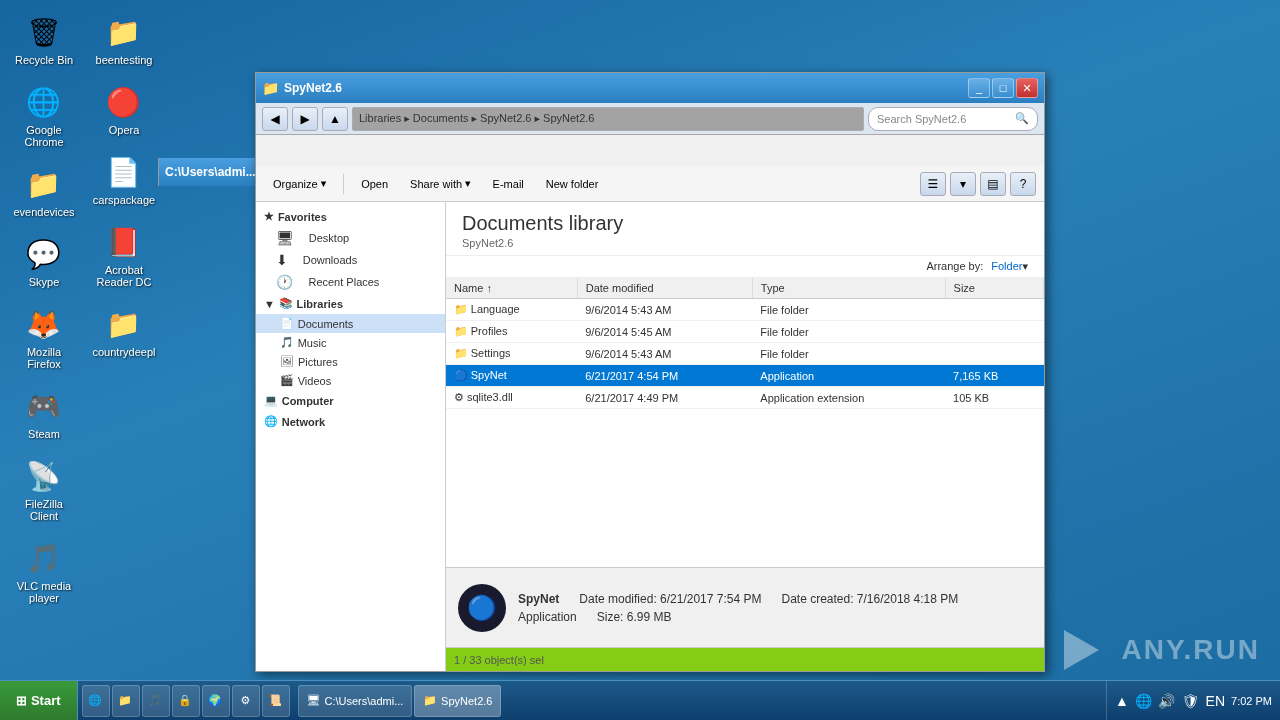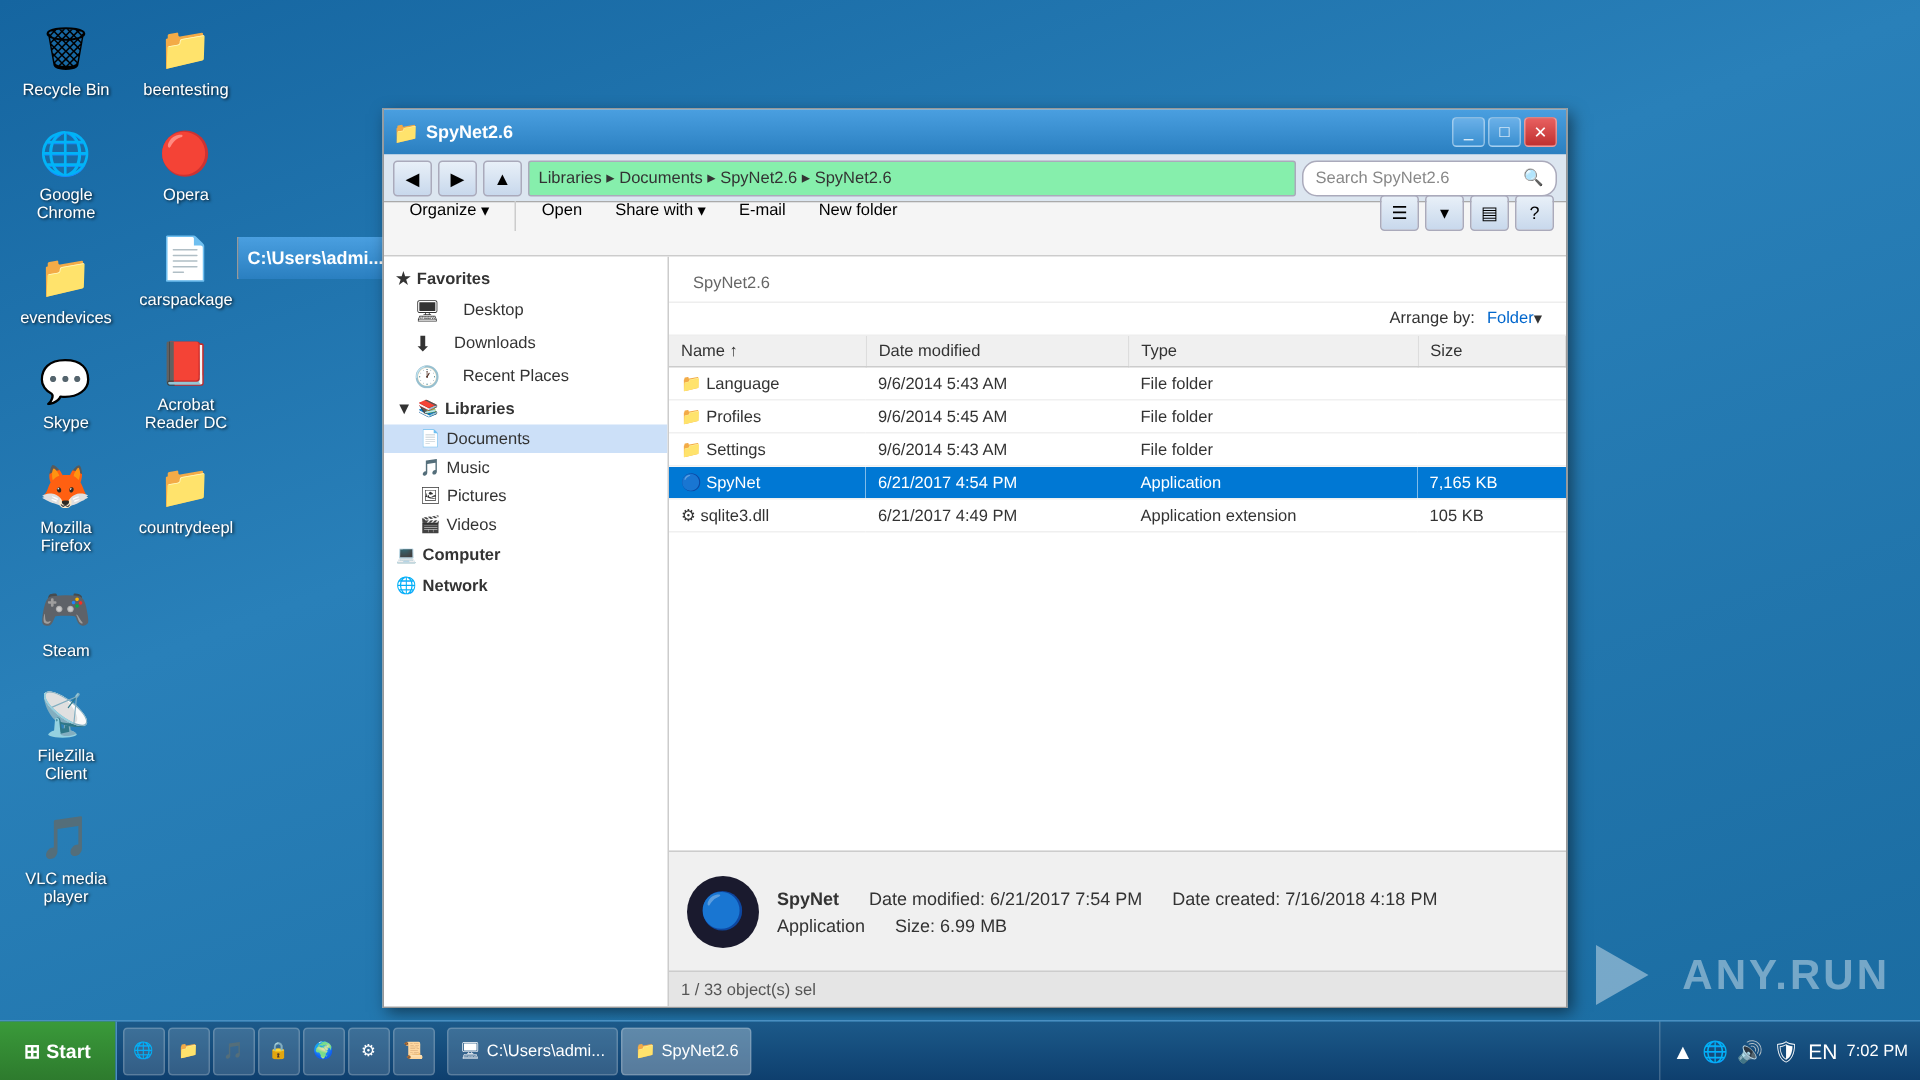--- a/index.html
+++ b/index.html
@@ -212,21 +212,21 @@
       font-size: 12px;
       cursor: pointer;
       display: flex;
       align-items: center;
       justify-content: center;
     }
 
     .address-bar {
       flex: 1;
       height: 24px;
-      background: #86efac;
+      background: #a3a3a3;
       border: 1px solid #aab;
       border-radius: 2px;
       display: flex;
       align-items: center;
       padding: 0 6px;
       font-size: 11px;
       color: #333;
       overflow: hidden;
     }
 
@@ -241,24 +241,25 @@
       padding: 0 8px;
       font-size: 11px;
       color: #888;
     }
 
     
     .toolbar {
       height: 36px;
       background: #f5f5f5;
       display: flex;
-      align-items: flex-end;
+      align-items: center;
       padding: 16px 8px;
       gap: 4px;
       border-bottom: 1px solid #ccc;
+      margin-top: 31px;
     }
 
     .toolbar-btn {
       height: 28px;
       padding: 0 8px;
       background: transparent;
       border: 1px solid transparent;
       border-radius: 3px;
       font-size: 11px;
       cursor: pointer;
@@ -439,21 +440,21 @@
     .status-type-row {
       display: flex;
       align-items: center;
       gap: 20px;
       font-size: 12px;
       color: #333;
     }
 
     .status-bar-bottom {
       height: 24px;
-      background: #e5e5e5;
+      background: #84cc16;
       border-top: 1px solid #ccc;
       display: flex;
       align-items: center;
       padding: 0 8px;
       font-size: 11px;
       color: #555;
     }
 
     
     .cmd-window {
@@ -676,20 +677,21 @@
         </div>
 
         <div class="nav-section-header">
           <span style="margin-right:4px;">🌐</span>
           <span>Network</span>
         </div>
       </div>
 
       <div class="file-area">
         <div class="library-header">
+          <div class="library-title">Documents library</div>
           <div class="library-subtitle">SpyNet2.6</div>
         </div>
 
         <div class="arrange-row">
           <span>Arrange by:</span>
           <span style="margin: 0 4px;"></span>
           <span style="color:#0066cc; cursor:pointer;">Folder</span>
           <span style="cursor:pointer;">▾</span>
         </div>
 

